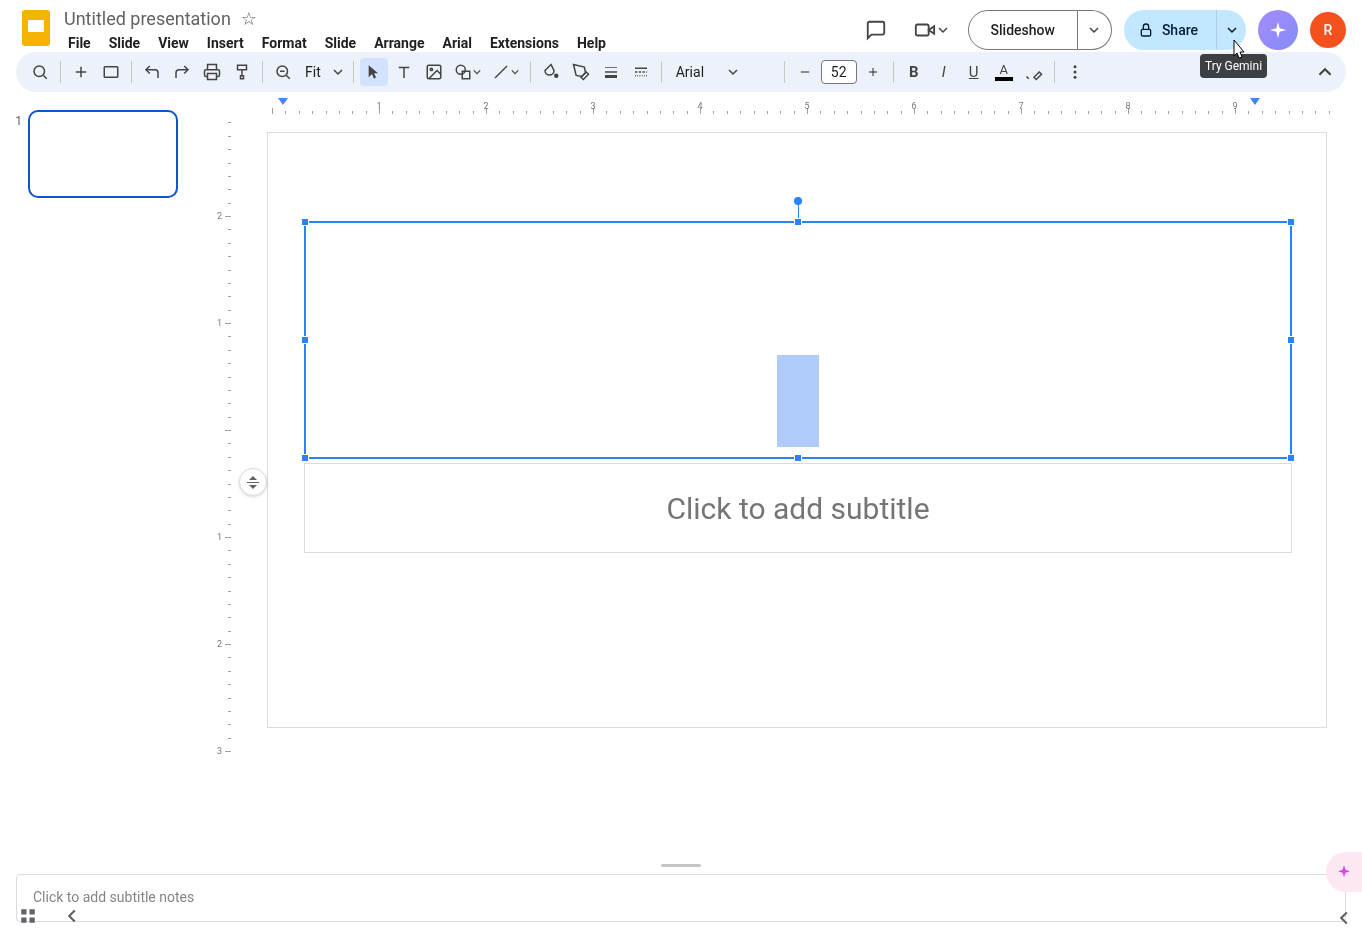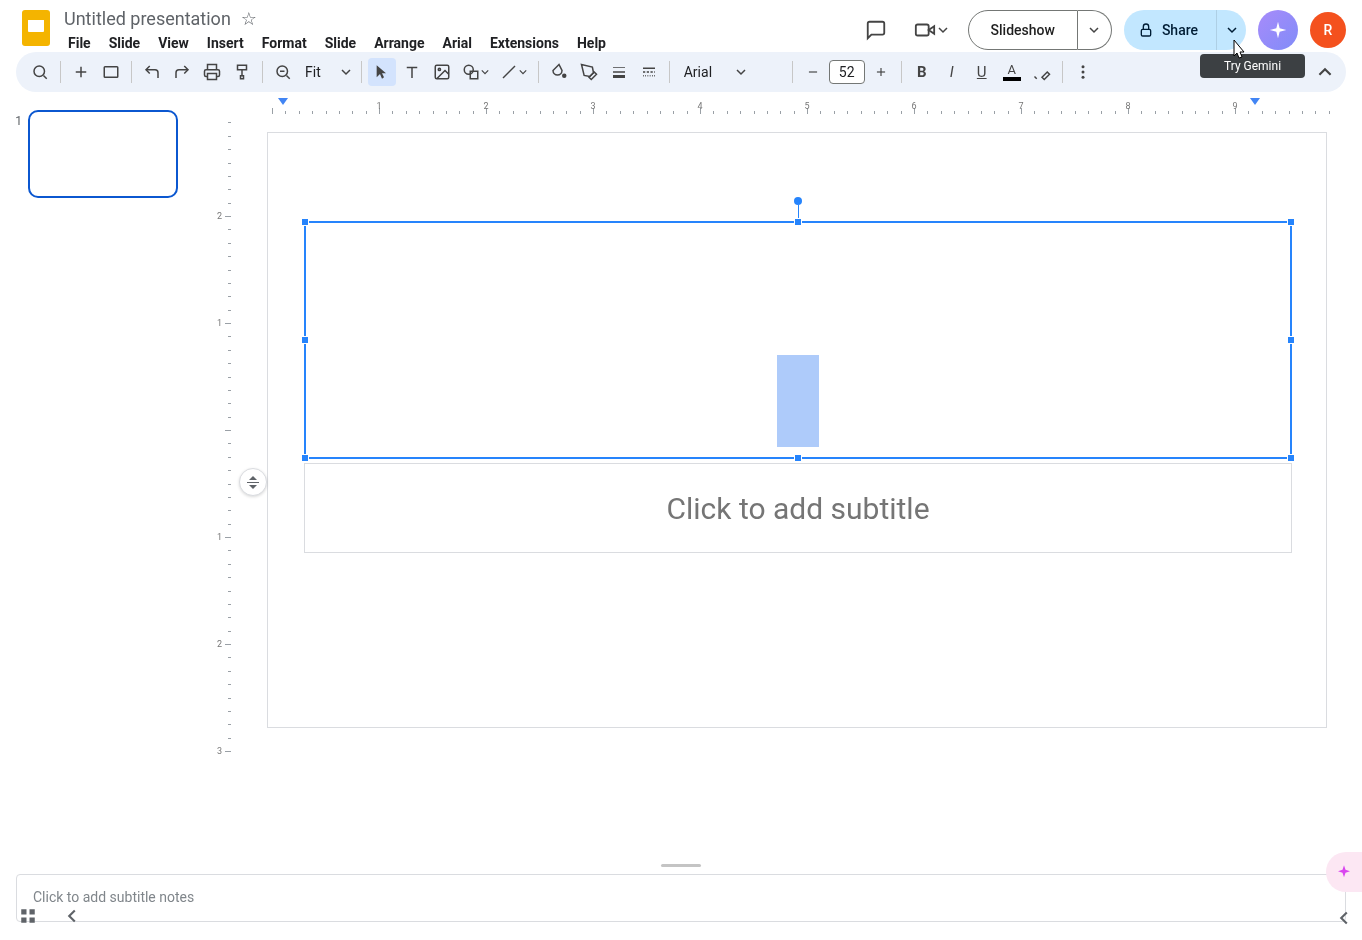--- a/index.html
+++ b/index.html
@@ -91,21 +91,21 @@
   }
   .avatar {
     width:36px; height:36px; border-radius:18px;
     background:#f4511e; color:#fff;
     display:flex; align-items:center; justify-content:center;
     font-weight:500; cursor:pointer;
   }
   .tooltip-box {
     position:absolute; top:54px; left:1200px;
     background:#3c4043; color:#fff; font-size:12px;
-    padding:5px 24px; border-radius:4px; white-space:nowrap;
+    padding:5px 5px; border-radius:4px; white-space:nowrap;
     z-index:100;
   }
   .cursor-img {
     position:absolute; top:38px; left:1228px; z-index:101;
     pointer-events:none;
   }
   
   .toolbar {
     margin:0 16px;
     background:#edf2fa;
@@ -115,21 +115,21 @@
     padding:0 10px;
     gap:2px;
   }
   .tb-btn {
     min-width:28px; height:28px; padding:0 4px;
     display:flex; align-items:center; justify-content:center;
     border-radius:4px; cursor:pointer; color:#444;
   }
   .tb-btn.selected { background:#d3e3fd; }
   .tb-sep { width:1px; height:22px; background:#c7c7c7; margin:0 4px; }
-  .zoom-ctrl { display:flex; align-items:center; gap:14px; padding:0 4px;}
+  .zoom-ctrl { display:flex; align-items:center; gap:6px; padding:0 4px;}
   .zoom-label { font-size:14px; color:var(--text); padding:0 6px 0 2px;}
   .font-select { display:flex; align-items:center; gap:24px; padding:0 8px; min-width:110px; cursor:pointer;}
   .font-size-box {
     width:36px; height:24px; border:1px solid #747775; border-radius:4px;
     display:flex; align-items:center; justify-content:center;
     font-size:14px; background:#fff;
   }
   .text-color-btn { display:flex; flex-direction:column; align-items:center; justify-content:center; width:28px;}
   .text-color-bar { width:18px; height:4px; background:#000; margin-top:1px;}
   .tb-spacer { flex:1; }

